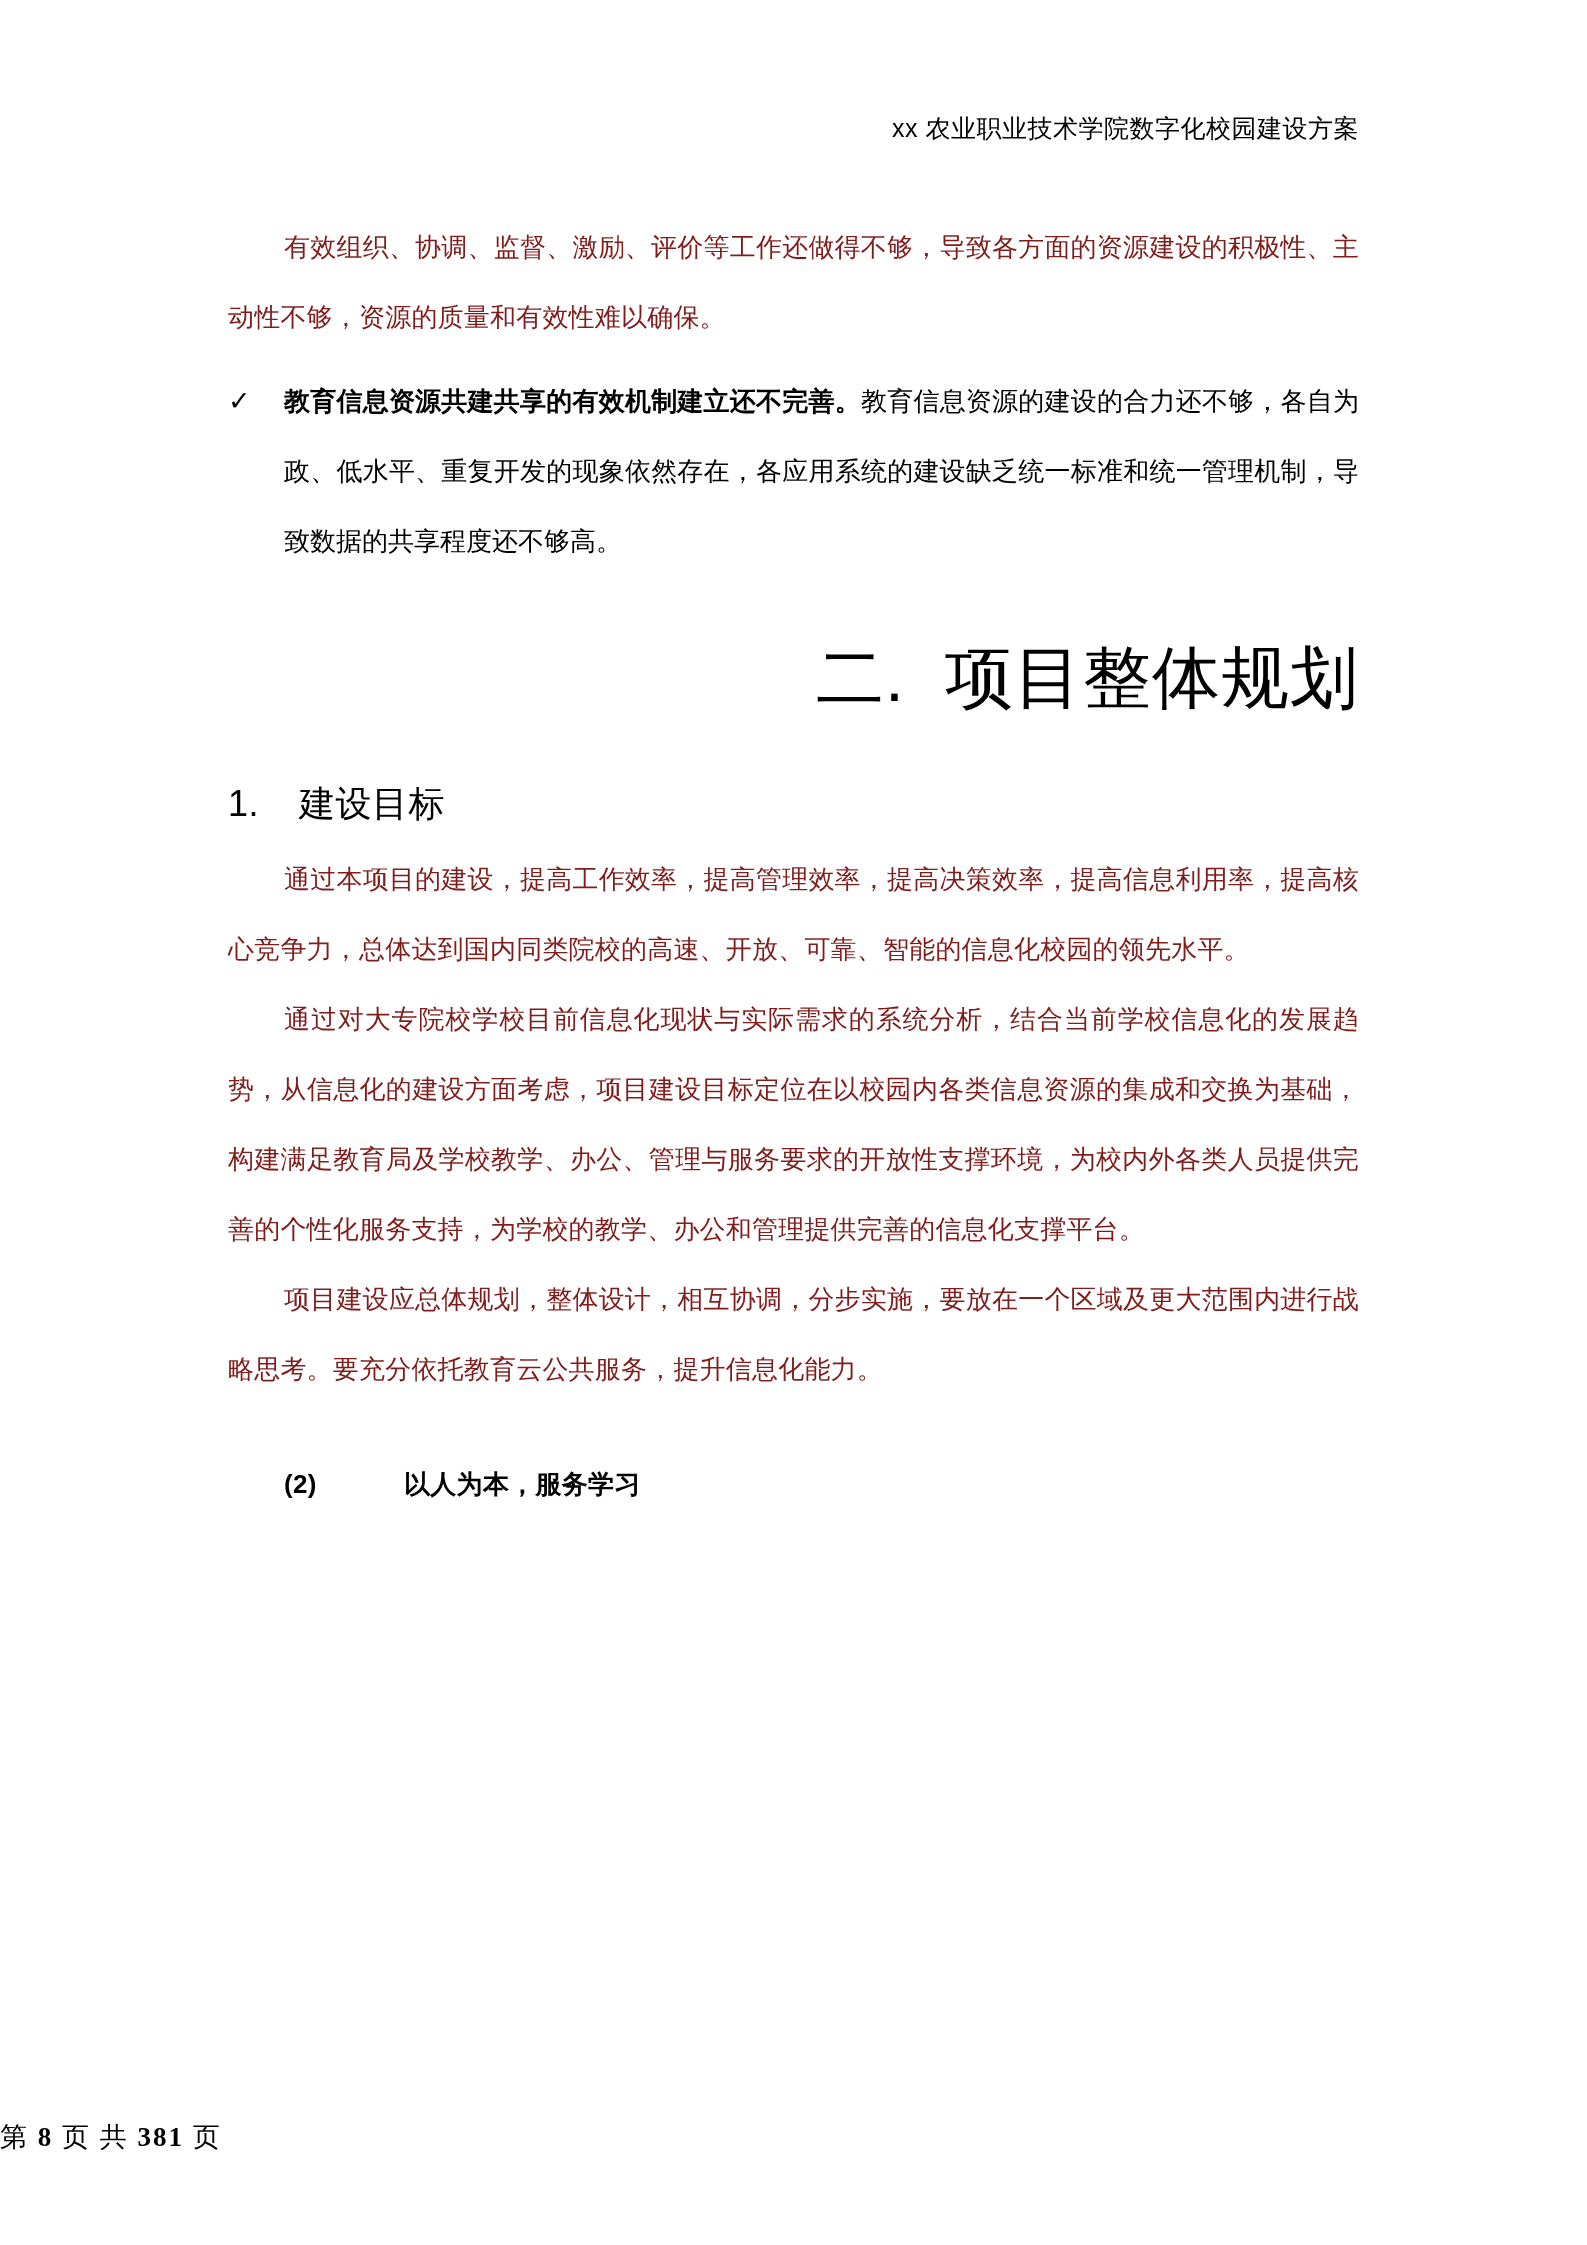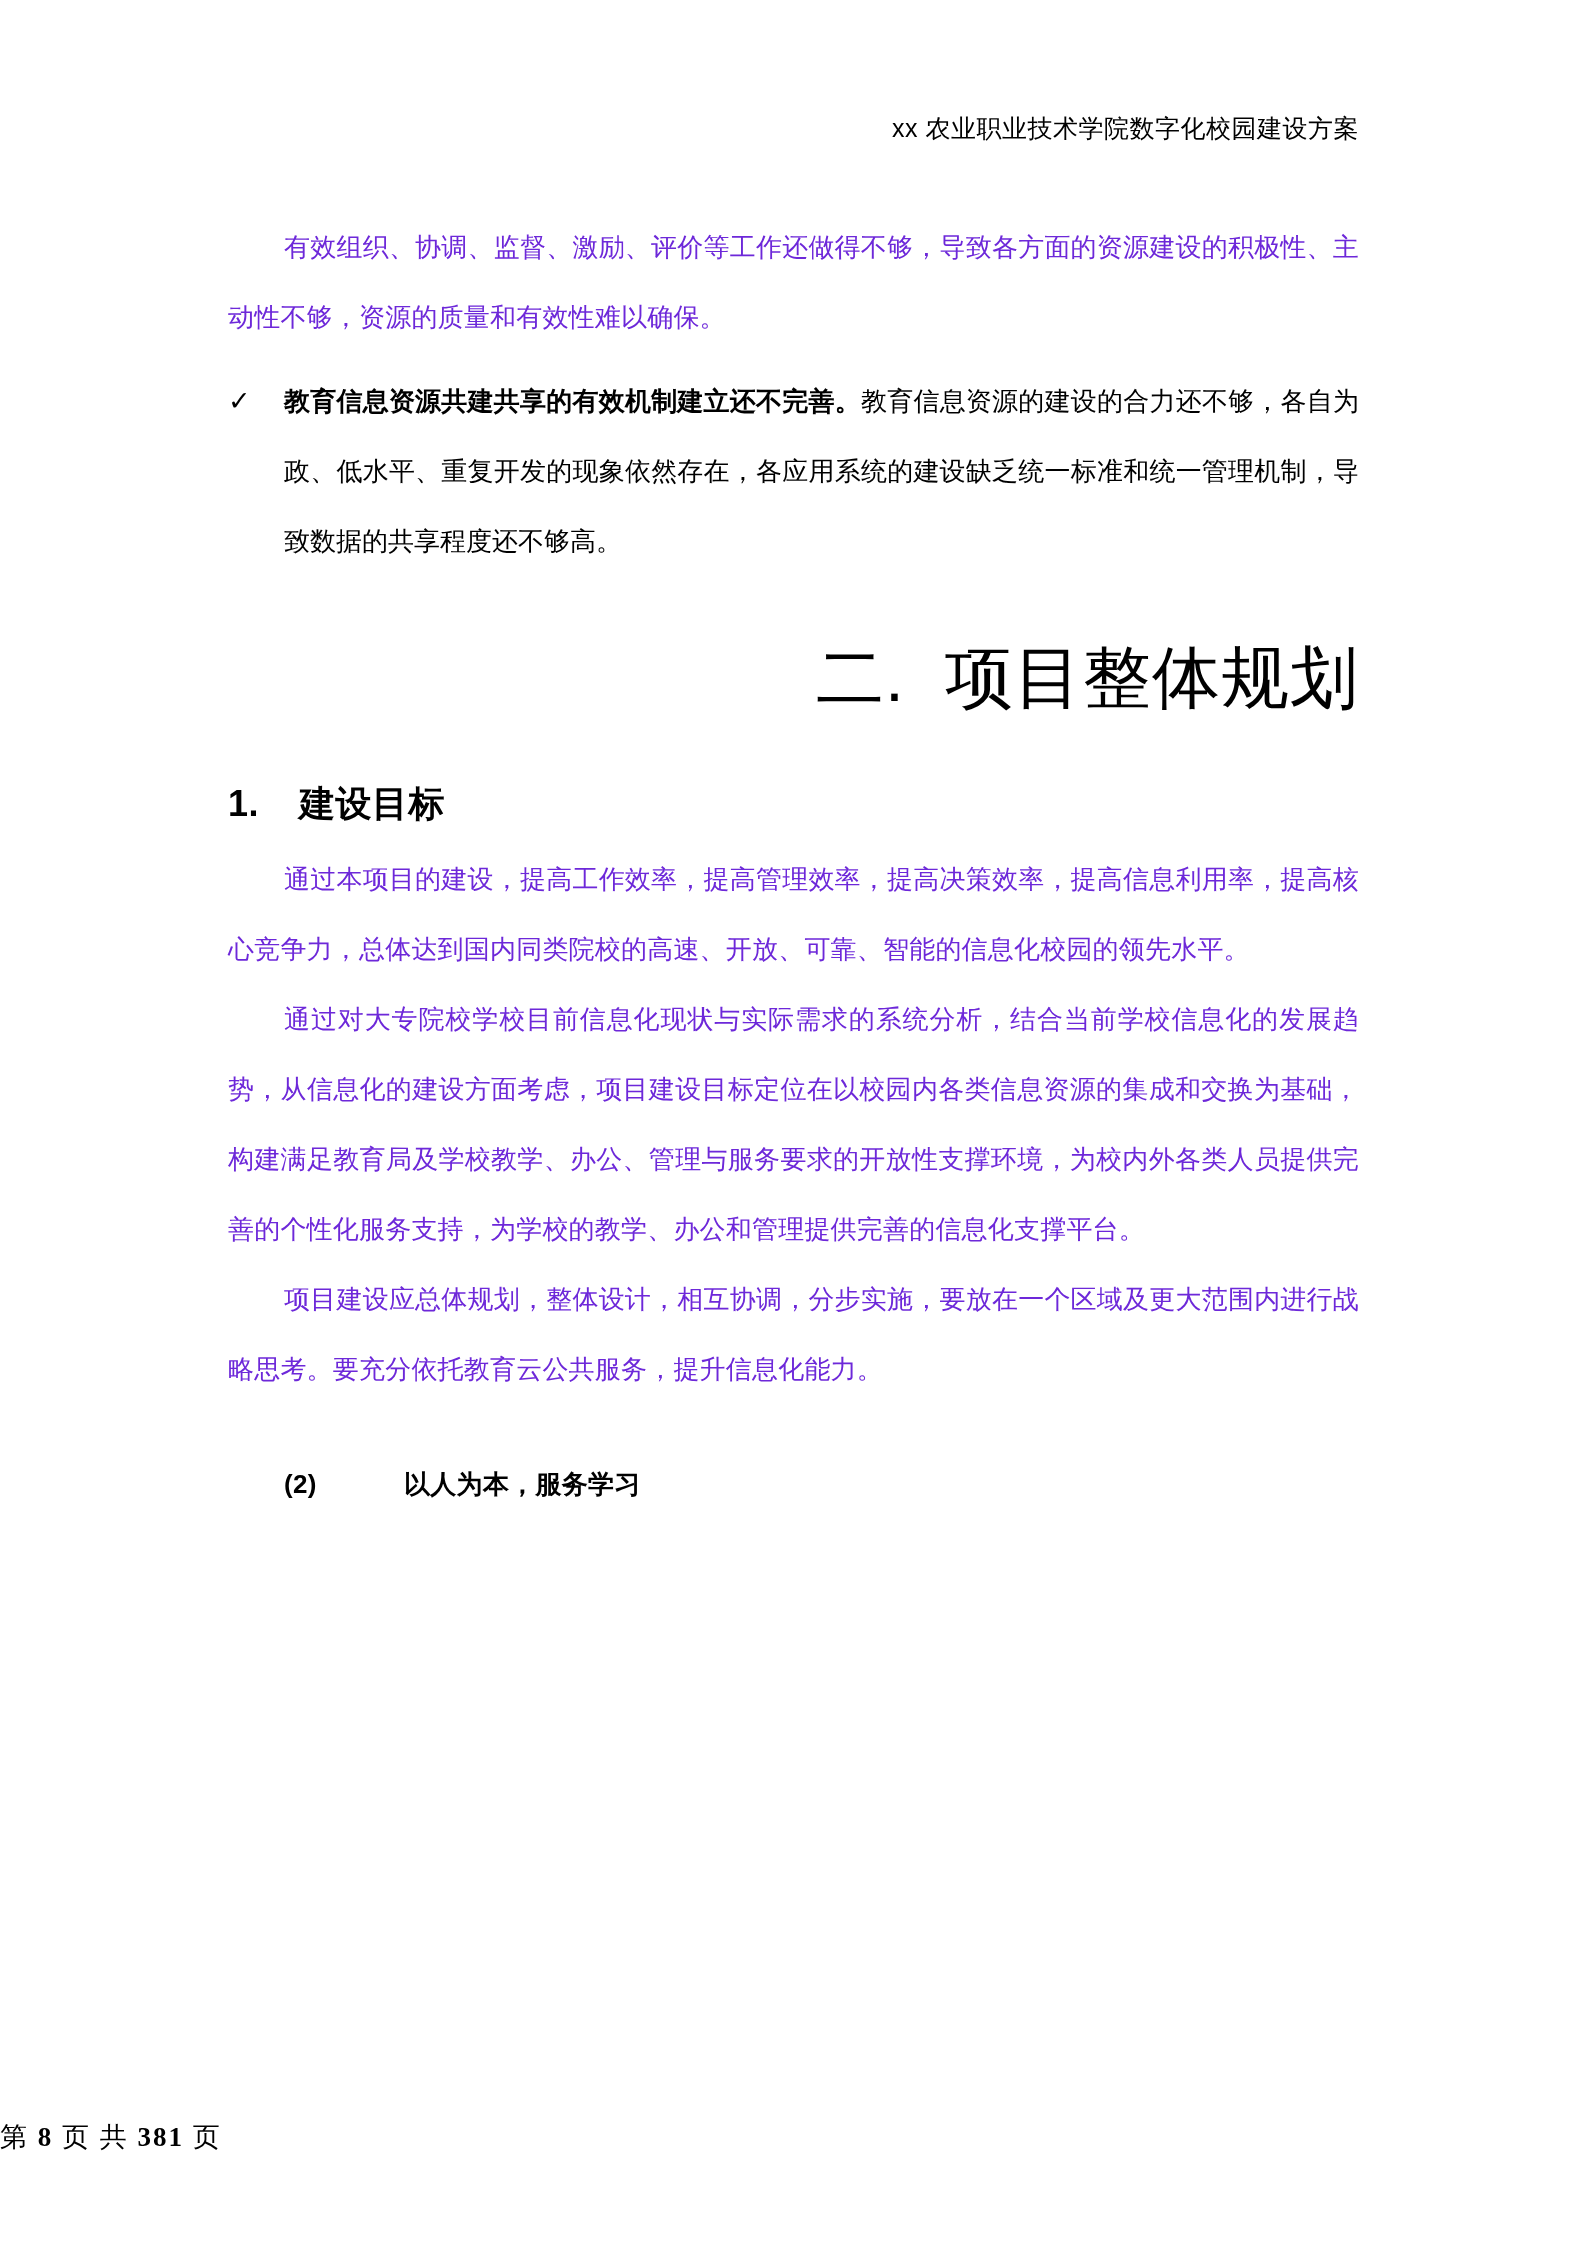--- a/index.html
+++ b/index.html
@@ -48,21 +48,21 @@
   }
 
   p.body-text {
     margin: 0 0 0 0;
     font-size: 26px;
     line-height: 70px;
     text-align: justify;
     text-justify: inter-ideograph;
     text-indent: 56px;
     letter-spacing: 0.2px;
-    color: #6d28d9;
+    color: #7f1d1d;
   }
 
   
   .check-item {
     position: relative;
     margin: 14px 0 0 0;
     padding-left: 56px;
     font-size: 26px;
     line-height: 70px;
     text-align: justify;
@@ -88,21 +88,21 @@
     font-weight: normal;
     line-height: 78px;
     letter-spacing: 1px;
     text-align: right;
   }
   h1.h-level1 .num { margin-right: 40px; }
 
   h2.h-level2 {
     margin: 58px 0 0 0;
     font-size: 36px;
-    font-weight: bold;
+    font-weight: normal;
     line-height: 60px;
     letter-spacing: 0.5px;
   }
   h2.h-level2 .num { margin-right: 40px; }
 
   h3.h-level3 {
     margin: 52px 0 0 0;
     padding-left: 56px;
     font-size: 26px;
     font-weight: bold;

